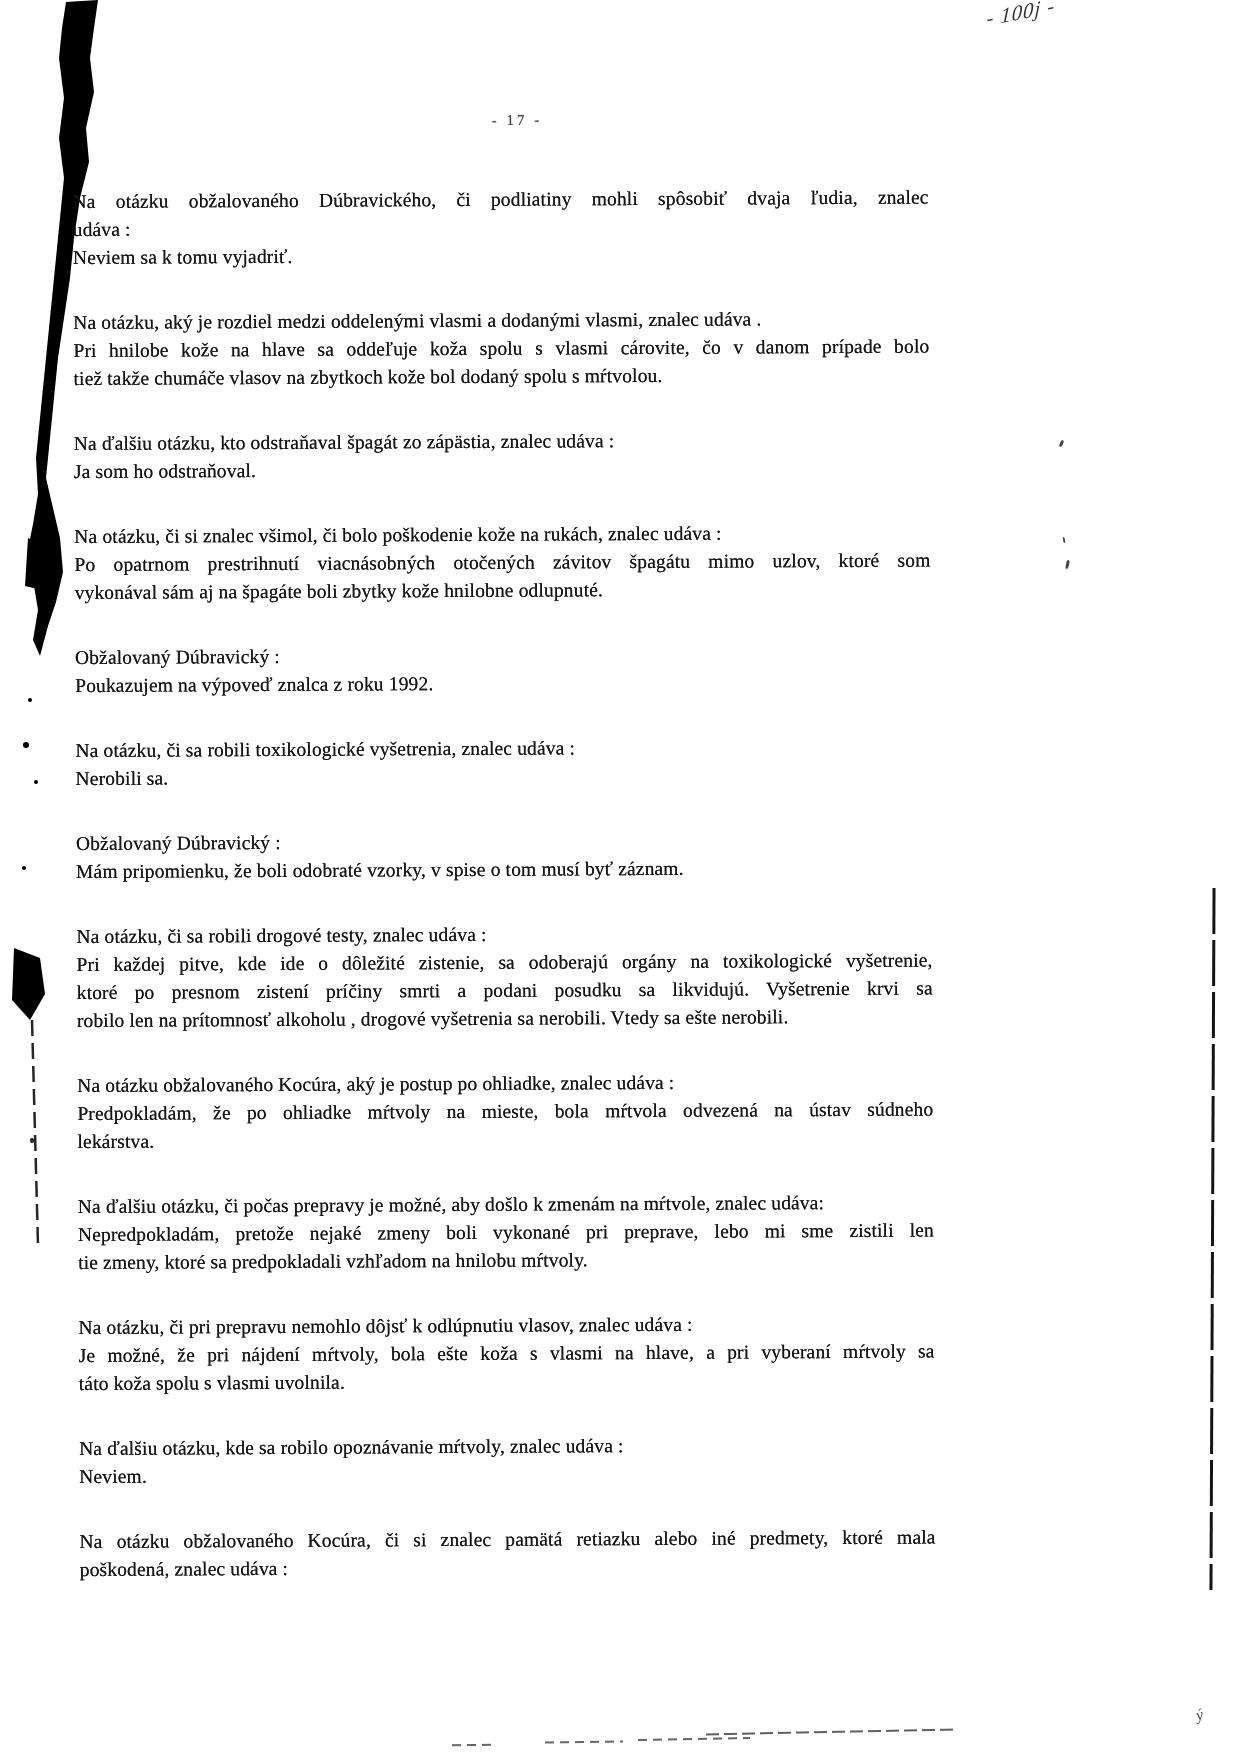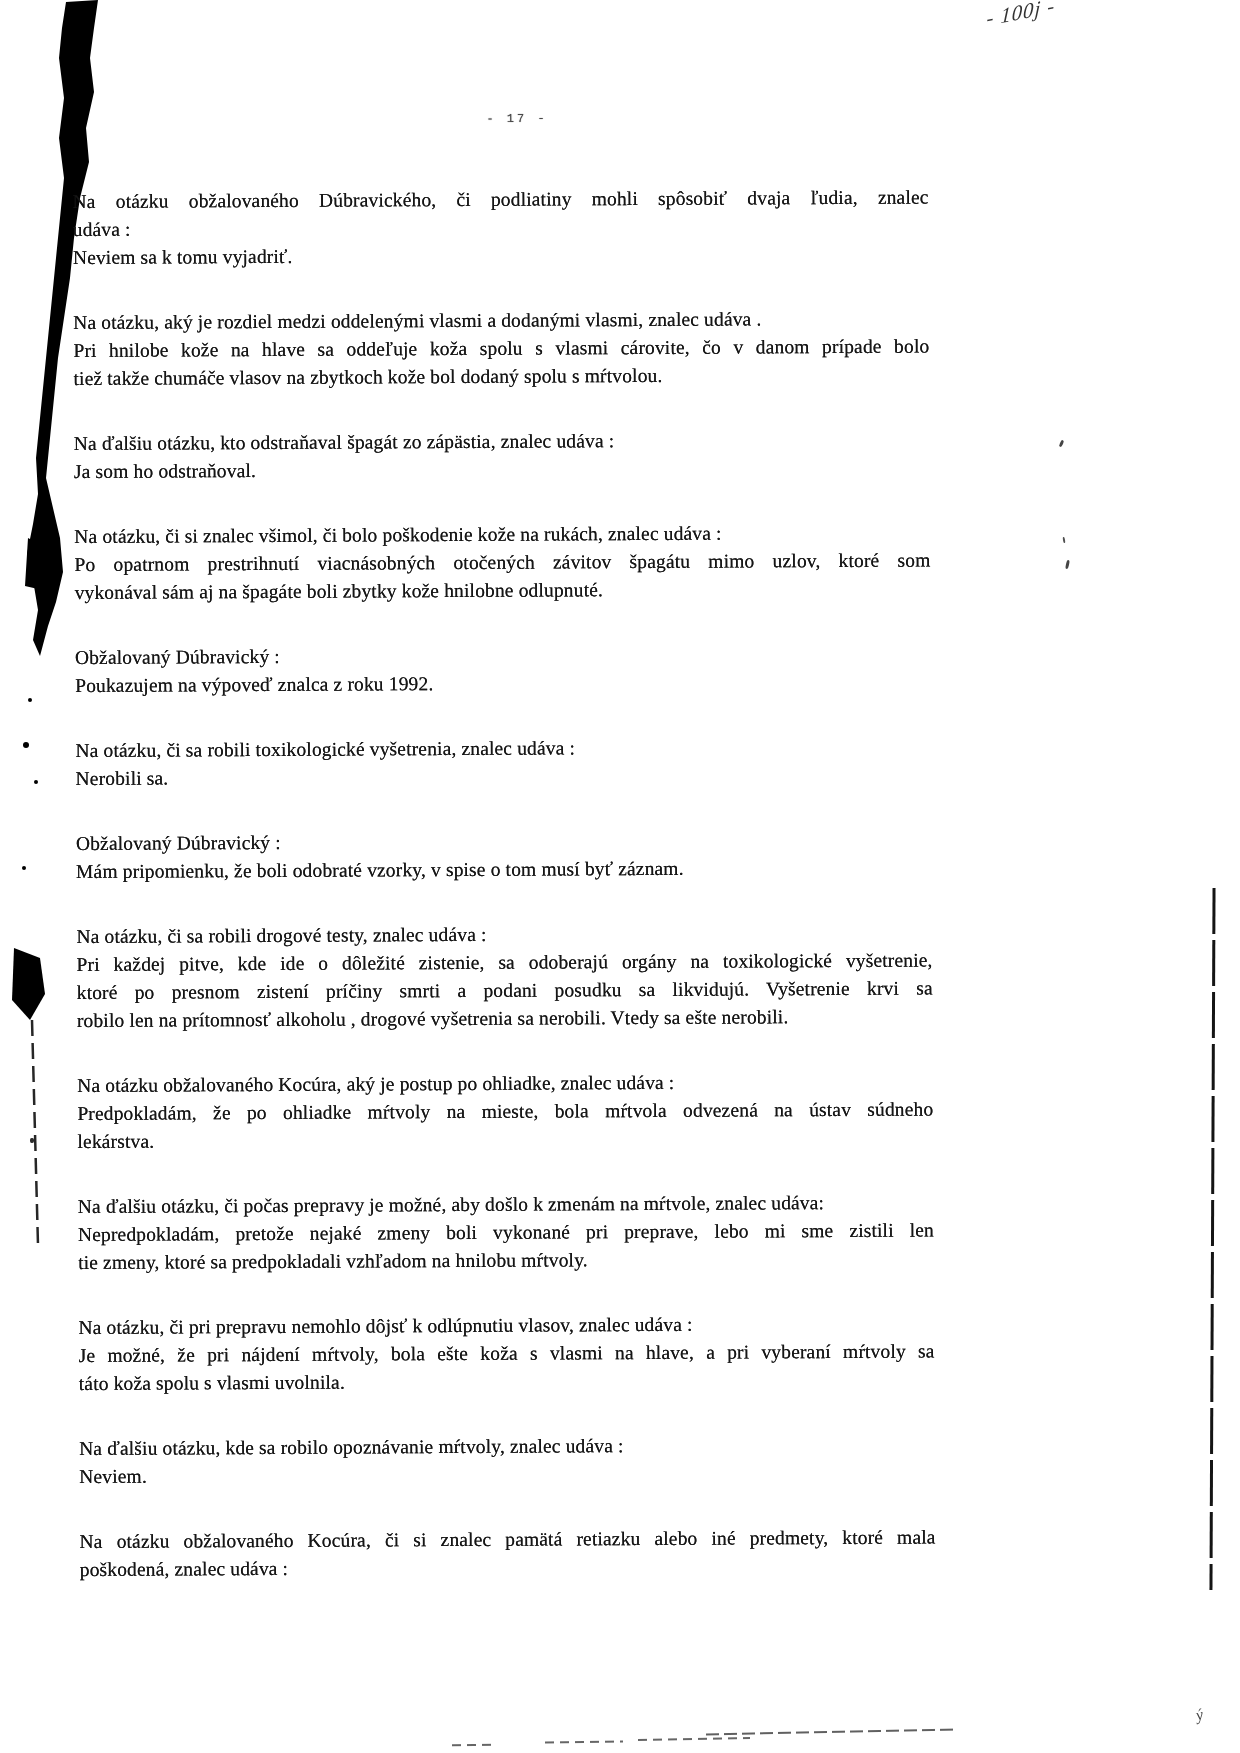--- a/index.html
+++ b/index.html
@@ -22,25 +22,24 @@
     letter-spacing:0.15px;
     text-align:left;
     text-shadow:0 0 0.5px rgba(0,0,0,0.85);
     white-space:normal;
   }
   .line.full{text-align:justify;text-align-last:justify;}
 
   
   .page-number{
     position:absolute;left:462px;top:112px;width:110px;
-    text-align:center;font-size:12px;letter-spacing:3px;
+    text-align:center;font-size:15px;letter-spacing:3px;
     color:#2a2a2a;opacity:.85;
     text-shadow:0 0 1px #555;
     transform:rotate(-0.5deg);
-    font-family:Liberation Mono, monospace;
   }
   .handwritten-top{
     position:absolute;left:986px;top:0px;
     font-size:21px;font-style:italic;color:#1c1c1c;
     transform:rotate(-11deg) skewX(-14deg);
     letter-spacing:1px;opacity:.9;
   }
   .handwritten-bottom{
     position:absolute;left:1196px;top:1706px;
     font-size:16px;font-style:italic;color:#222;

